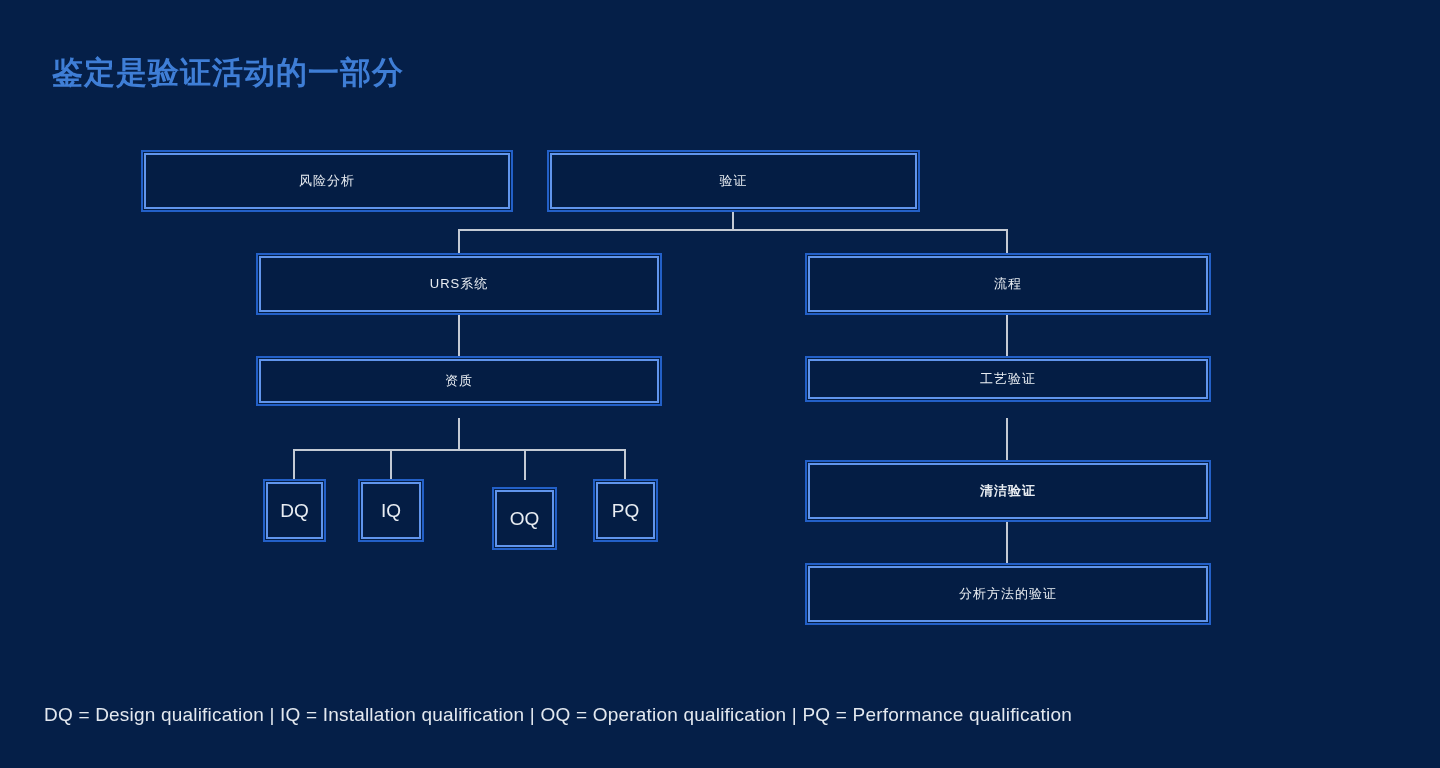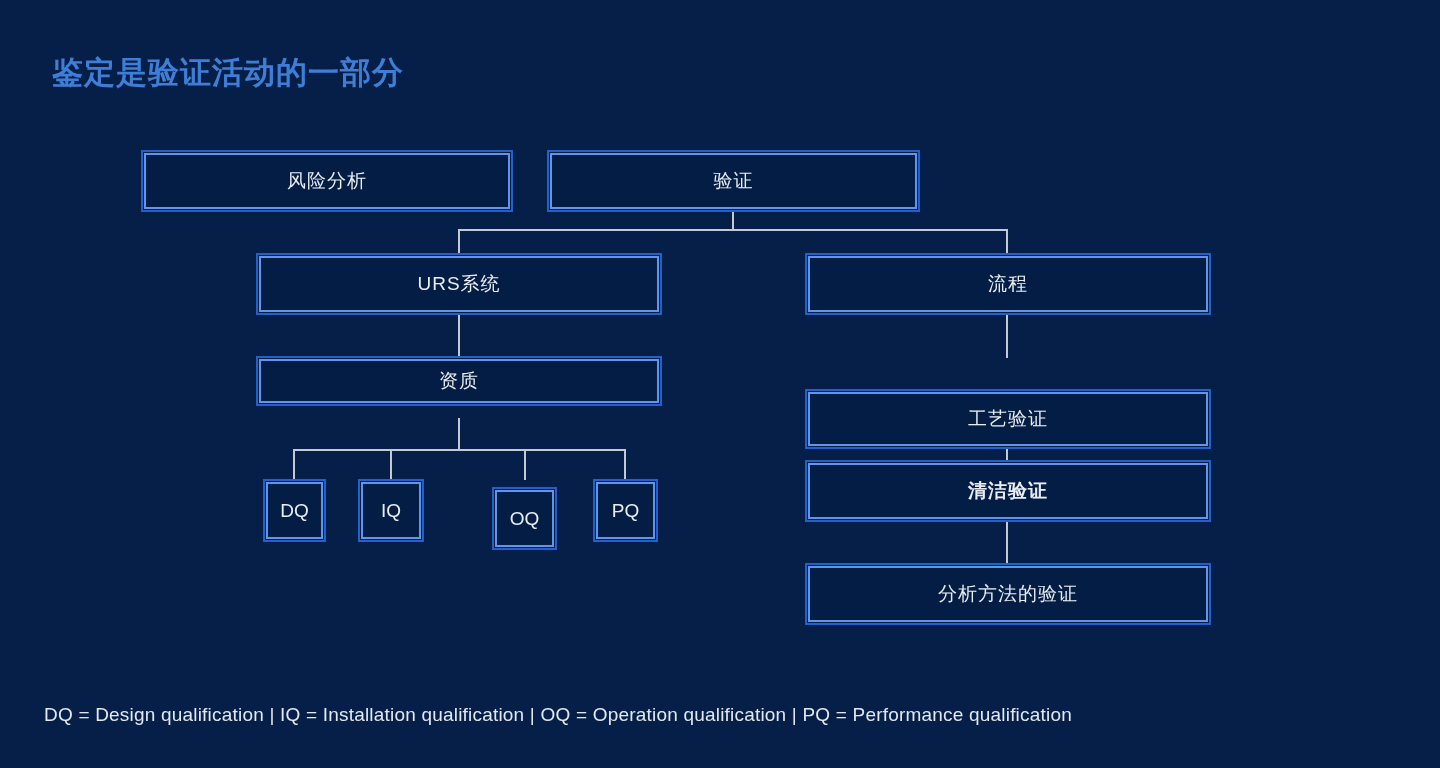--- a/index.html
+++ b/index.html
@@ -33,21 +33,21 @@
     position: absolute;
     box-sizing: border-box;
     background: var(--box-fill, #041d44);
     border: 2px solid var(--box-border, #2360c8);
     outline: 2px solid var(--box-border-inner, #6195ec);
     outline-offset: -5px;
     display: flex;
     align-items: center;
     justify-content: center;
     color: var(--node-text, #e9edf2);
-    font-size: 19px;
+    font-size: 13px;
     letter-spacing: 1px;
     white-space: nowrap;
   }
   .node.small {
     font-size: 19px;
     letter-spacing: 0;
   }
   .conn {
     position: absolute;
     background: var(--connector, #c4cad4);
@@ -87,21 +87,21 @@
     <div class="conn v" style="left:1006px; top:418px; height:43px;"></div>
     <div class="conn v" style="left:1006px; top:521px; height:43px;"></div>
 
     <div class="node" style="left:141px; top:150px; width:372px; height:62px;">风险分析</div>
     <div class="node" style="left:547px; top:150px; width:373px; height:62px;">验证</div>
 
     <div class="node" style="left:256px; top:253px; width:406px; height:62px;">URS系统</div>
     <div class="node" style="left:805px; top:253px; width:406px; height:62px;">流程</div>
 
     <div class="node" style="left:256px; top:356px; width:406px; height:50px;">资质</div>
-    <div class="node" style="left:805px; top:356px; width:406px; height:60px;margin-top:33px;">工艺验证</div>
+    <div class="node" style="left:805px; top:356px; width:406px; height:46px;">工艺验证</div>
 
     <div class="node small" style="left:263px; top:479px; width:63px; height:63px;">DQ</div>
     <div class="node small" style="left:358px; top:479px; width:66px; height:63px;text-align:center;">IQ</div>
     <div class="node small" style="left:492px; top:479px; width:65px; height:63px;margin-top:8px;">OQ</div>
     <div class="node small" style="left:593px; top:479px; width:65px; height:63px;">PQ</div>
 
     <div class="node" style="left:805px; top:460px; width:406px; height:62px;font-weight:bold;">清洁验证</div>
     <div class="node" style="left:805px; top:563px; width:406px; height:62px;">分析方法的验证</div>
 
   </div>

